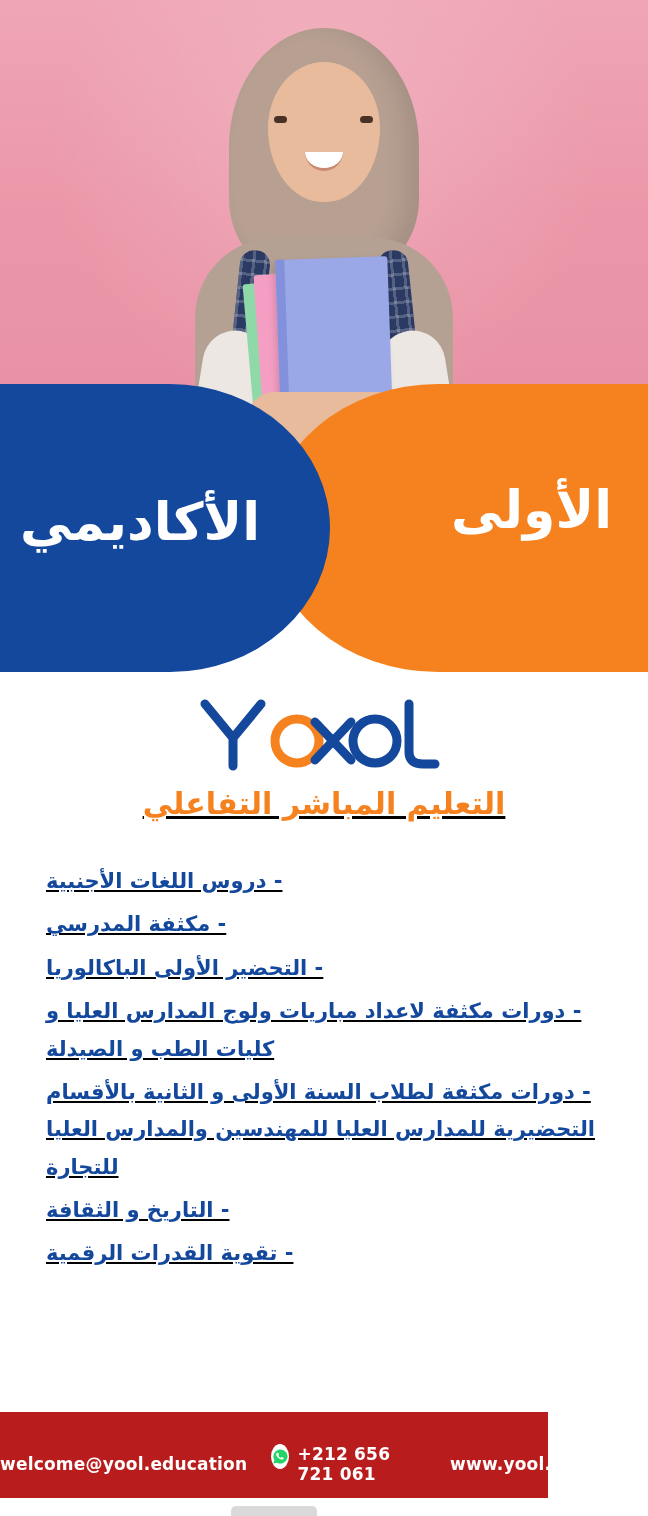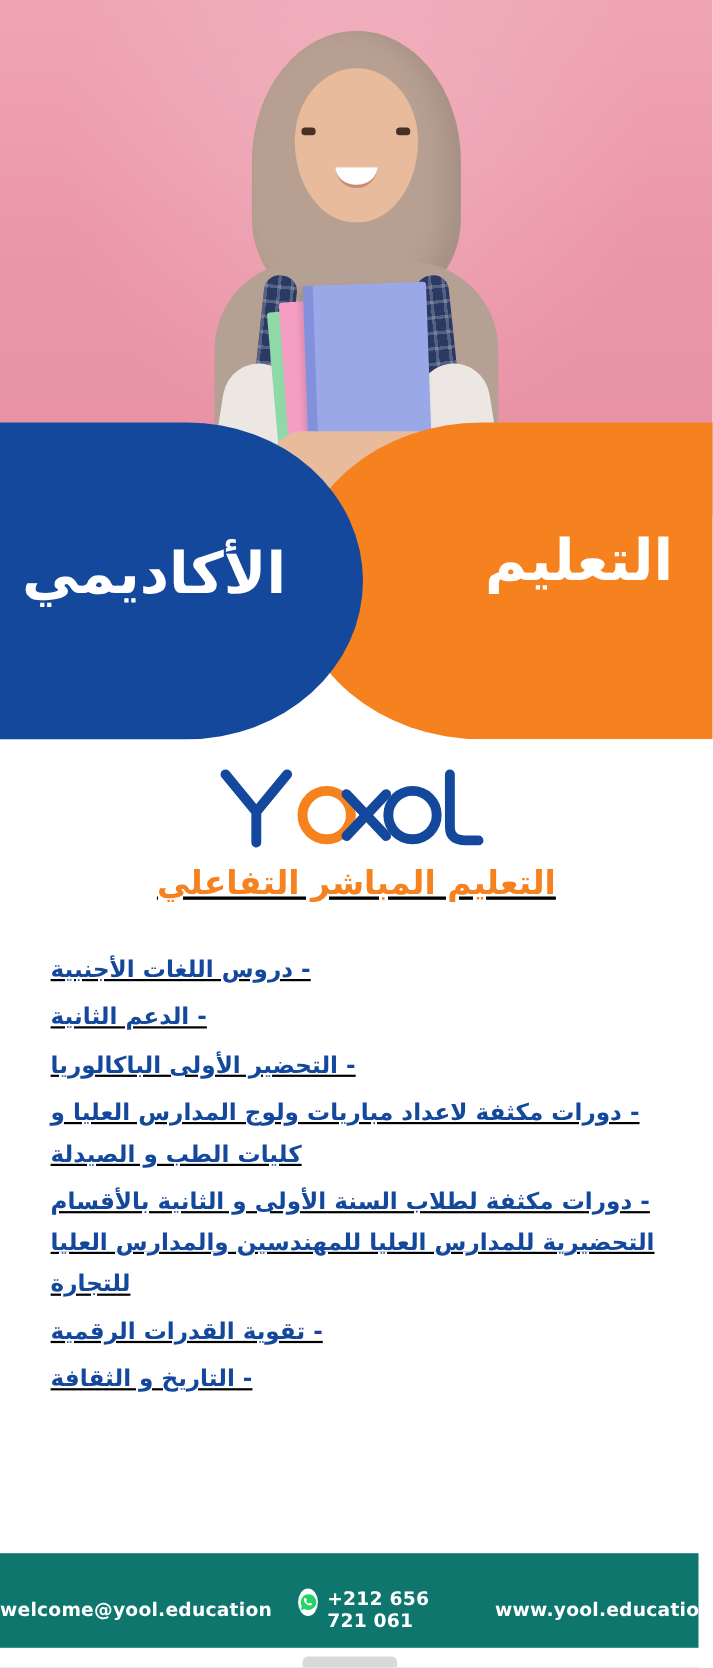--- a/index.html
+++ b/index.html
@@ -210,23 +210,23 @@
   }
   .service-item {
     margin-bottom: 6px;
   }
 
   
   .footer {
     position: absolute;
     bottom: 0;
     left: 0;
-    width: 635px;
+    width: 548px;
     height: 104px;
-    background: #0f766e;
+    background: #b91c1c;
   }
   .footer-row {
     position: absolute;
     top: 32px;
     left: 0;
     width: 648px;
     display: flex;
     align-items: center;
     justify-content: center;
     gap: 24px;
@@ -294,21 +294,21 @@
     <div class="fig-sleeve l"></div>
     <div class="fig-sleeve r"></div>
     <div class="book green"></div>
     <div class="book pink"></div>
     <div class="book blue"></div>
     <div class="fig-hands"></div>
   </div>
 
   <div class="banner">
     <div class="banner-orange">
-      <div class="banner-word right">التعليم</div>
+      <div class="banner-word right">الأولى</div>
     </div>
     <div class="banner-blue">
       <div class="banner-word left">الأكاديمي</div>
     </div>
   </div>
 
   <div class="content">
 
     <div class="logo-wrap">
       <svg width="250" height="80" viewBox="0 0 250 80" aria-hidden="true">
@@ -324,26 +324,26 @@
         <circle cx="176" cy="47" r="22" fill="none" stroke="#14489C" stroke-width="9"></circle>
 
         <path d="M210 10 L210 58 Q210 70 224 70 L236 70" fill="none" stroke="#14489C" stroke-width="9" stroke-linecap="round" stroke-linejoin="round"></path>
       </svg>
     </div>
 
     <div class="tagline">التعليم المباشر التفاعلي</div>
 
     <div class="services">
       <div class="service-item">- دروس اللغات الأجنبية</div>
-      <div class="service-item">- الدعم الثانية</div>
+      <div class="service-item">- مكثفة المدرسي</div>
       <div class="service-item">- التحضير الأولى الباكالوريا</div>
       <div class="service-item">- دورات مكثفة لاعداد مباريات ولوج المدارس العليا و كليات الطب و الصيدلة</div>
       <div class="service-item">- دورات مكثفة لطلاب السنة الأولى و الثانية بالأقسام التحضيرية للمدارس العليا للمهندسين والمدارس العليا للتجارة</div>
+      <div class="service-item">- التاريخ و الثقافة</div>
       <div class="service-item">- تقوية القدرات الرقمية</div>
-      <div class="service-item">- التاريخ و الثقافة</div>
     </div>
   </div>
 
   <div class="footer">
     <div class="footer-row">
       <span class="footer-text">welcome@yool.education</span>
       <span class="wa-group">
         <span class="wa-icon">
           <svg width="17" height="17" viewBox="0 0 24 24" aria-hidden="true">
             <path d="M12 2a10 10 0 0 0-8.6 15.1L2 22l5-1.3A10 10 0 1 0 12 2z" fill="#25D366"></path>

